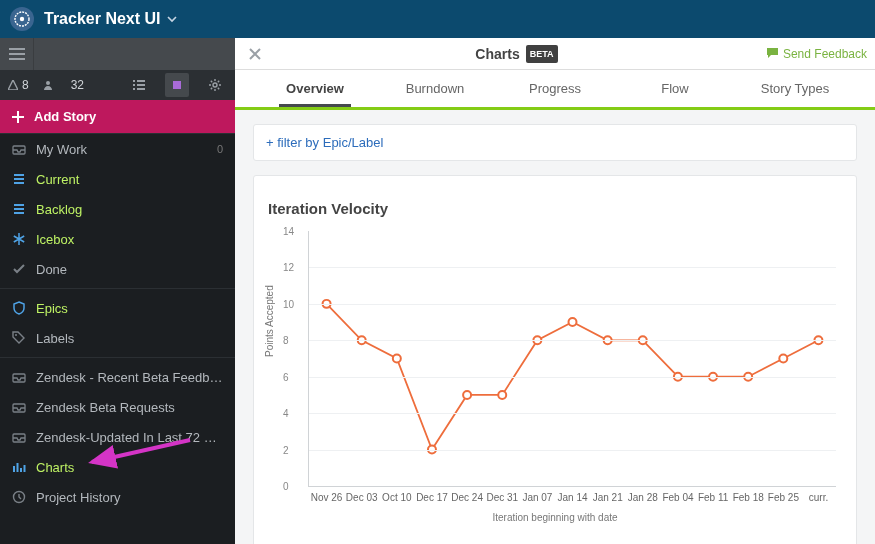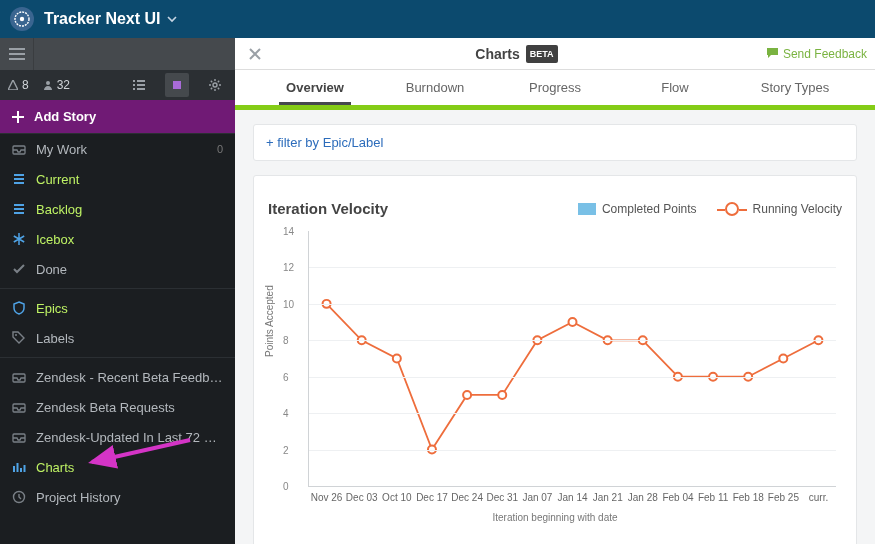--- a/index.html
+++ b/index.html
@@ -8,34 +8,34 @@
 .topbar .logo { width:24px; height:24px; border-radius:50%; background:#3a6590; display:flex; align-items:center; justify-content:center; margin-right:10px; }
 .topbar .title { font-weight:600; font-size:16px; display:flex; align-items:center; gap:6px; }
 .below { display:flex; height:calc(100% - 38px); }
 .side { width:235px; background:#1b1e21; color:#b3b8bd; display:flex; flex-direction:column; }
 .side-top { height:32px; background:#45494d; display:flex; align-items:center; }
 .side-top .ham { width:34px; height:32px; display:flex; align-items:center; justify-content:center; border-right:1px solid #3a3d40; }
 .stats { height:30px; background:#2b2f33; display:flex; align-items:center; padding:0 8px; gap:14px; font-size:12px; color:#d0d4d8; }
 .stats .spacer { flex:1; }
 .stats .iconbtn { width:24px; height:24px; display:flex; align-items:center; justify-content:center; border-radius:2px; }
 .stats .iconbtn.hl { background:#45494d; }
-.add-story { height:34px; background:#701a75; display:flex; align-items:center; gap:10px; padding:0 12px; color:#fff; font-weight:600; border-bottom:1px solid #2b2f33; }
+.add-story { height:34px; background:#be185d; display:flex; align-items:center; gap:10px; padding:0 12px; color:#fff; font-weight:600; border-bottom:1px solid #2b2f33; }
 .nav-item { height:30px; display:flex; align-items:center; gap:10px; padding:0 12px; font-size:13px; }
 .nav-item .lbl { flex:1; overflow:hidden; text-overflow:ellipsis; white-space:nowrap; }
 .nav-item.accent { color:#bef264; }
 .nav-item .count { color:#777; font-size:11px; }
 .nav-item svg { flex-shrink:0; }
 .nav-sep { height:1px; background:#2b2f33; margin:4px 0; }
 .main { flex:1; display:flex; flex-direction:column; background:#f4f5f6; }
 .panel-head { height:32px; background:#fff; border-bottom:1px solid #ddd; display:flex; align-items:center; padding:0 8px; }
 .panel-head .closebtn { width:24px; height:24px; display:flex; align-items:center; justify-content:center; color:#9aa0a6; }
 .panel-head .ptitle { flex:1; text-align:center; font-weight:600; font-size:14px; color:#444; display:flex; align-items:center; justify-content:center; gap:6px; }
 .badge { background:#404040; color:#fff; font-size:9px; font-weight:700; padding:4px 4px; border-radius:2px; }
 .feedback { color:#7ab341; font-size:12px; display:flex; align-items:center; gap:4px; }
-.tabs { height:40px; background:#fff; border-bottom:5px solid #84cc16; display:flex; align-items:stretch; padding:0 20px; }
+.tabs { height:40px; background:#fff; border-bottom:3px solid #84cc16; display:flex; align-items:stretch; padding:0 20px; }
 .tab { flex:1; display:flex; align-items:center; justify-content:center; font-size:13px; color:#666; position:relative; }
 .tab.active { color:#444; font-weight:600; }
 .tab.active::after { content:""; position:absolute; bottom:0; left:20%; right:20%; height:3px; background:#45494d; }
 .content { flex:1; padding:14px 18px; overflow:hidden; }
 .filter { background:#fff; border:1px solid #e4e6e8; border-radius:3px; padding:10px 12px; margin-bottom:14px; color:#2c6cbb; font-size:13px; }
 .card { background:#fff; border:1px solid #e4e6e8; border-radius:3px; padding:24px 14px; }
 .card-top { display:flex; align-items:center; margin-bottom:10px; }
 .card-top h3 { font-size:15px; font-weight:700; color:#444; flex:1; }
 .legend { display:flex; gap:18px; font-size:12px; color:#555; align-items:center; }
 .leg-sq { width:18px; height:12px; background:#79c0e6; display:inline-block; }
@@ -82,21 +82,21 @@
           </svg>
       </div>
     </div>
     <div class="stats">
       <span style="display:flex;align-items:center;gap:4px;">
         <svg width="10" height="10" viewBox="0 0 10 10">
             <path d="M5 0l5 10H0z" fill="none" stroke="#9aa0a6" stroke-width="1.4"></path>
           </svg>
         <span>8</span>
       </span>
-      <span style="display:flex;align-items:center;gap:4px;">
+      <span style="display:flex;align-items:center;gap:18px;">
         <svg width="10" height="10" viewBox="0 0 10 10">
             <circle cx="5" cy="3" r="2" fill="#9aa0a6"></circle>
             <path d="M1 10c0-2.2 1.8-4 4-4s4 1.8 4 4" fill="#9aa0a6"></path>
           </svg>
         <span>32</span>
       </span>
       <span class="spacer"></span>
       <span class="iconbtn">
           <svg width="12" height="10" viewBox="0 0 12 10">
             <path d="M0 1h2M4 1h8M0 5h2M4 5h8M0 9h2M4 9h8" stroke="#9aa0a6" stroke-width="2"></path>
@@ -232,30 +232,20 @@
         <div class="tab">Burndown</div>
         <div class="tab">Progress</div>
         <div class="tab">Flow</div>
         <div class="tab">Story Types</div>
       </div>
     <div class="content">
       <div class="filter"><span>+ filter by Epic/Label</span></div>
       <div class="card">
         <div class="card-top">
           <h3>Iteration Velocity</h3>
-          <div class="legend">
-            <span style="display:flex;align-items:center;gap:6px;">
-                <span class="leg-sq"></span>
-                <span>Completed Points</span>
-              </span>
-            <span style="display:flex;align-items:center;gap:6px;margin-left:10px;">
-                <span class="leg-pt"></span>
-                <span style="margin-left:8px;">Running Velocity</span>
-              </span>
-          </div>
         </div>
         <div class="chart-area">
           <div class="ylabel">Points Accepted</div>
           <div class="grid" id="grid">
             <div class="bars" id="bars">
                 <div class="barcol">
                   <div class="bar" style="height: 35.7143%;"></div>
                   <div class="xtick">Nov 26</div>
                 </div>
                 <div class="barcol">

